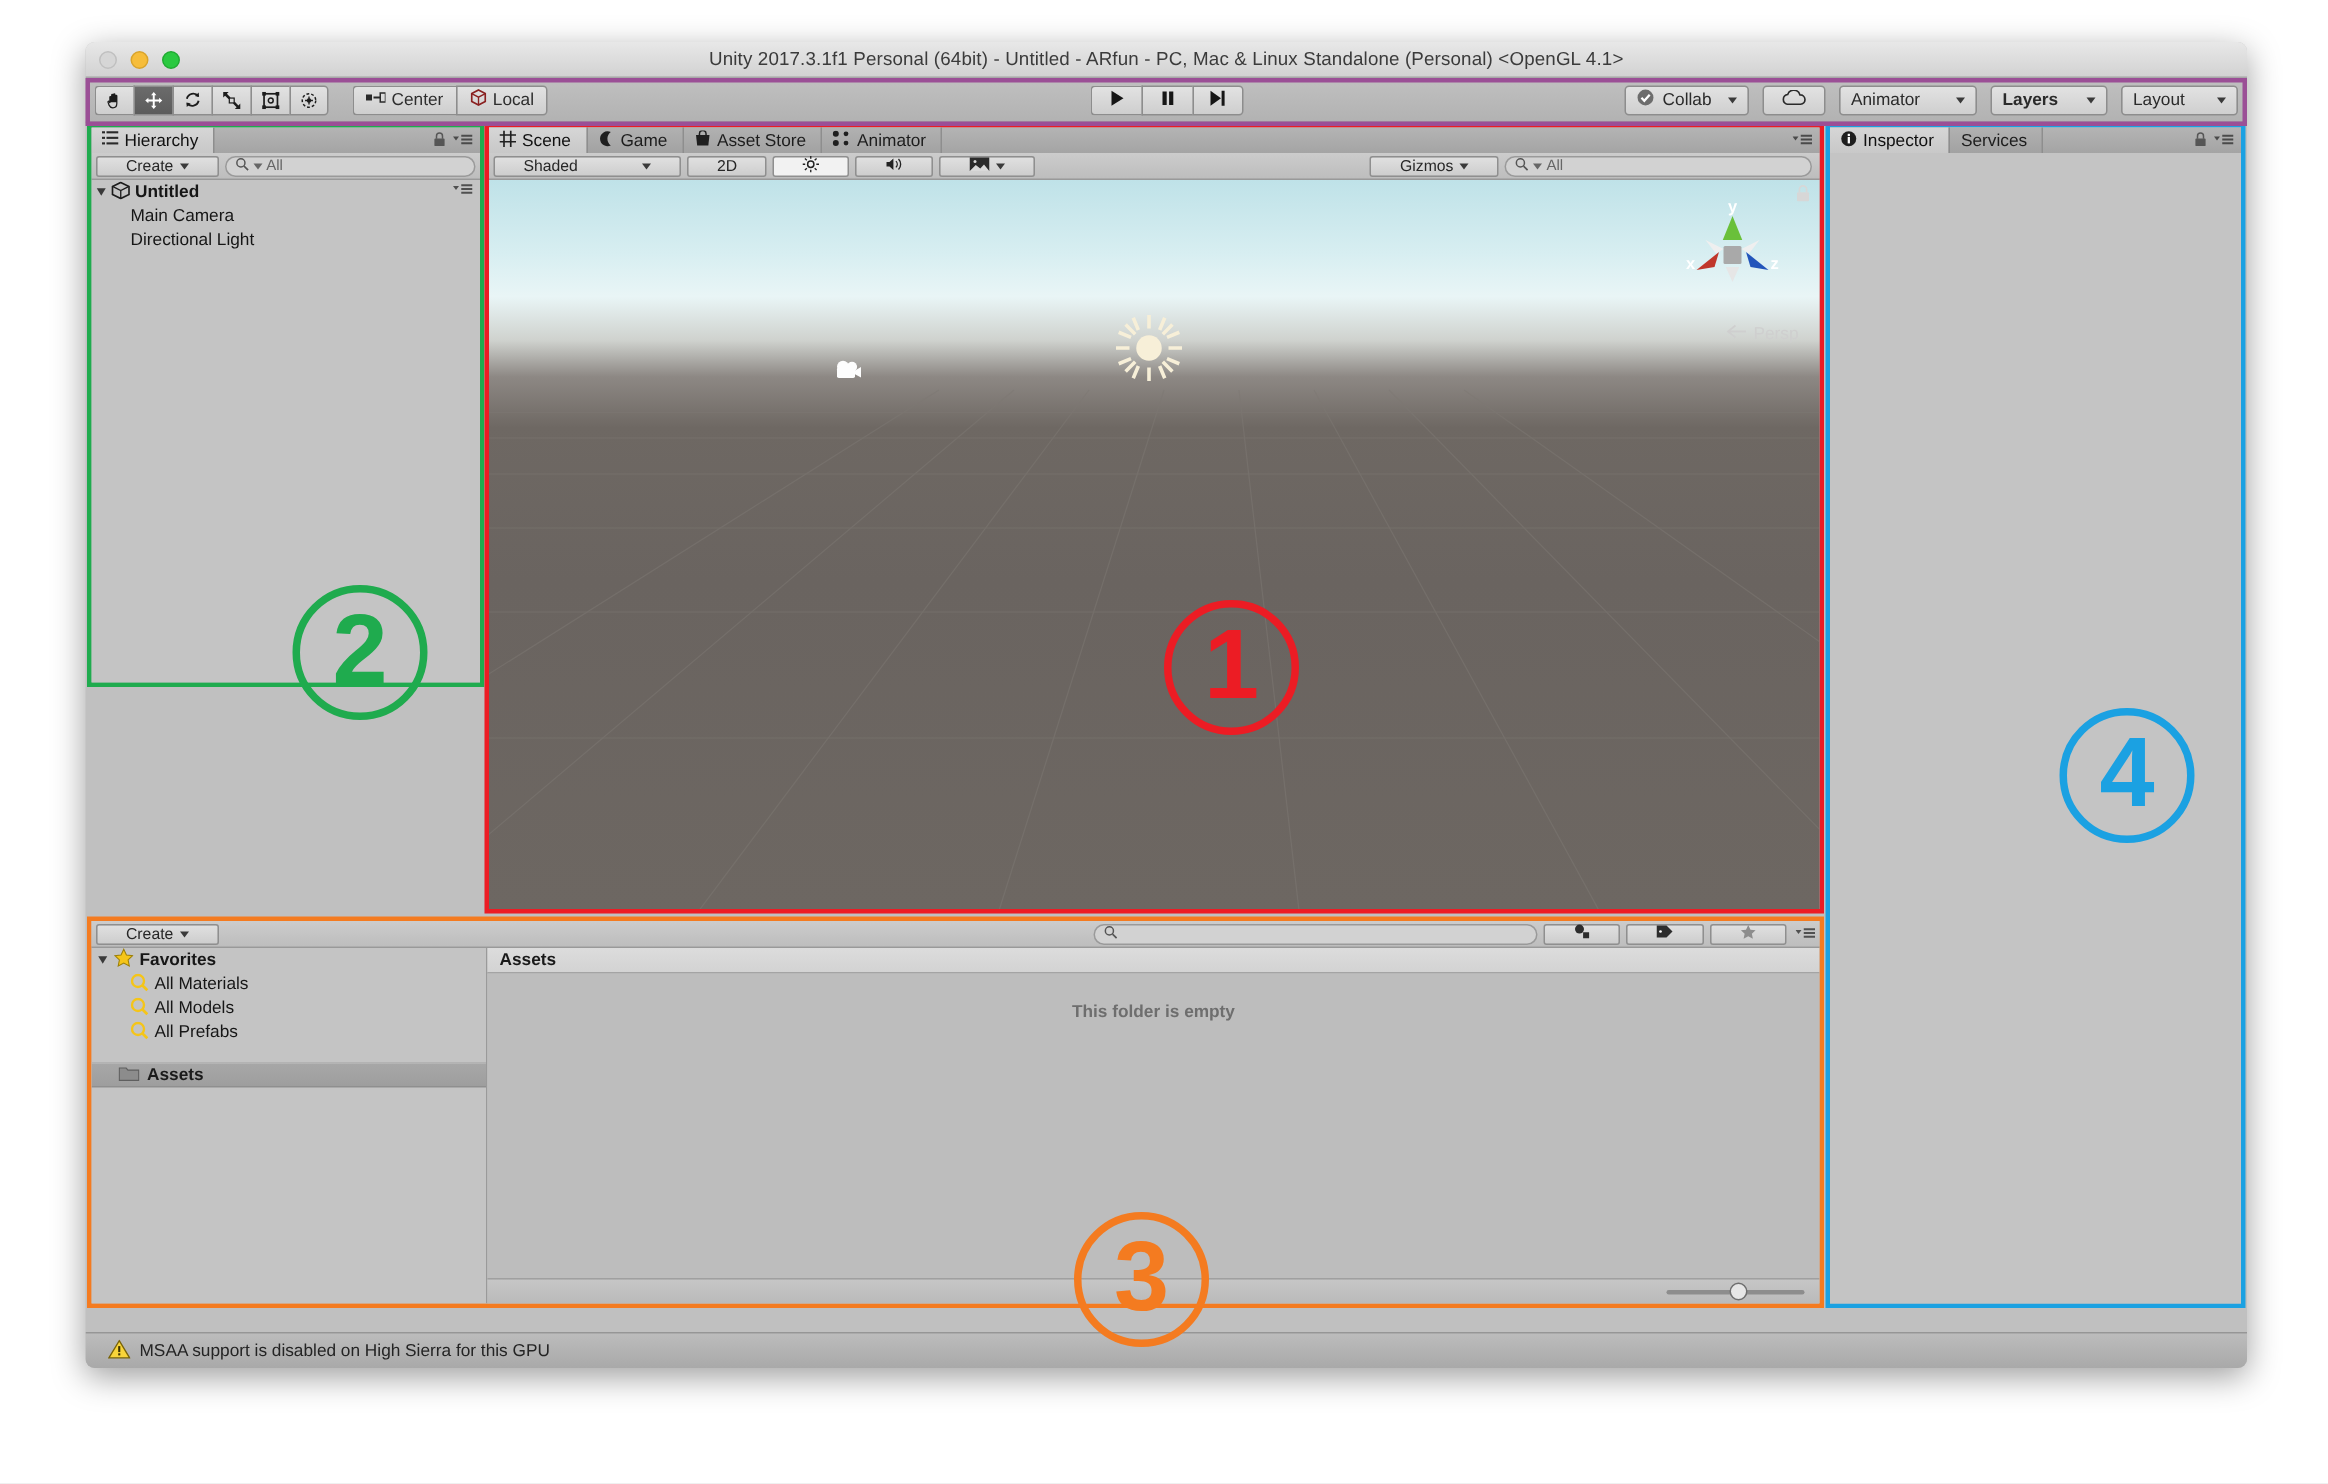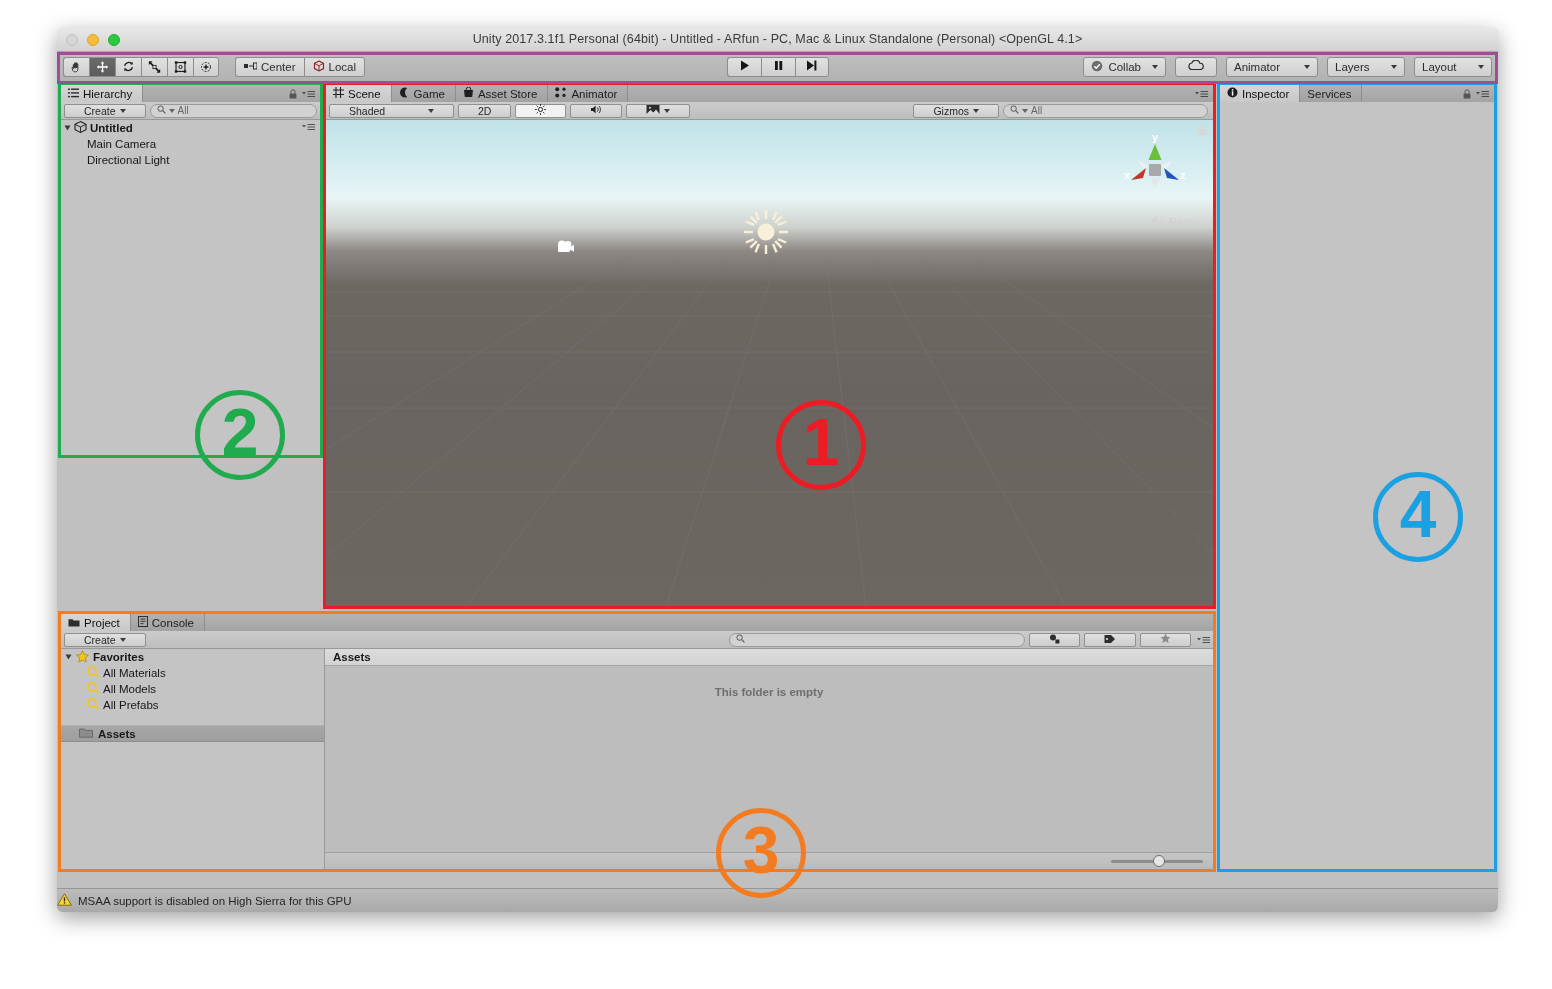--- a/index.html
+++ b/index.html
@@ -96,21 +96,21 @@
     gap: 5px;
     cursor: default;
   }
   .tbtn .caret { margin-left: 6px; }
   .caret {
     width: 0; height: 0;
     border-left: 3.5px solid transparent;
     border-right: 3.5px solid transparent;
     border-top: 4px solid #3a3a3a;
   }
-  .w-layers { width: 78px; }
+  .w-layers { width: 78px; font-weight: bold; }
   .w-layout { width: 78px; }
   .w-account { width: 92px; }
 
   
   #body {
     flex: 1;
     position: relative;
     background: #c0c0c0;
     display: flex;
   }
@@ -319,21 +319,21 @@
   #inspector-body { flex: 1; background: #c4c4c4; }
 
   
   #statusbar {
     position: absolute;
     left: 0; bottom: 0;
     width: 100%; height: 24px;
     background: linear-gradient(to bottom, #bcbcbc, #a9a9a9);
     border-top: 1px solid #969696;
     display: flex; align-items: center;
-    padding-left: 0; gap: 6px;
+    padding-left: 15px; gap: 6px;
     font-size: 11.5px; color: #242424;
   }
 
   
   .anno {
     position: absolute;
     border-radius: 50%;
     display: flex; align-items: center; justify-content: center;
     font-family: "Liberation Sans", sans-serif;
     font-weight: bold;
@@ -752,40 +752,20 @@
             <svg width="14" height="10" viewBox="0 0 14 10">
                 <path d="M6 1L1 5l5 4M13 5H1" fill="none" stroke="#cfcfcf" stroke-width="1.2"></path>
               </svg>
           </span>
           <span>Persp</span>
         </div>
       </div>
     </div>
 
     <div id="project-wrap">
-      <div class="panel-tabs">
-        <div class="ptab sel">
-          <span>
-            <svg width="12" height="10" viewBox="0 0 12 10">
-                <path d="M0.5 2.2h4l1 1.2h6v6H0.5z" fill="#2d2d2d"></path>
-              </svg>
-          </span>
-          <span>Project</span>
-        </div>
-        <div class="ptab">
-          <span>
-            <svg width="10" height="11" viewBox="0 0 10 11">
-                <rect x="0.5" y="0.5" width="9" height="10" fill="none" stroke="#2d2d2d" stroke-width="1"></rect>
-                <path d="M2.5 3h5M2.5 5.3h5M2.5 7.6h3" stroke="#2d2d2d" stroke-width="0.9"></path>
-              </svg>
-          </span>
-          <span>Console</span>
-        </div>
-        <div class="tab-spacer"></div>
-      </div>
 
       <div class="panel-toolbar">
         <div class="mini-btn">
           <span>Create</span>
           <span class="caret"></span>
         </div>
         <div style="flex:1"></div>
         <div class="search-pill" style="flex:none;width:296px;">
           <span>
             <svg width="9" height="9" viewBox="0 0 9 9">

